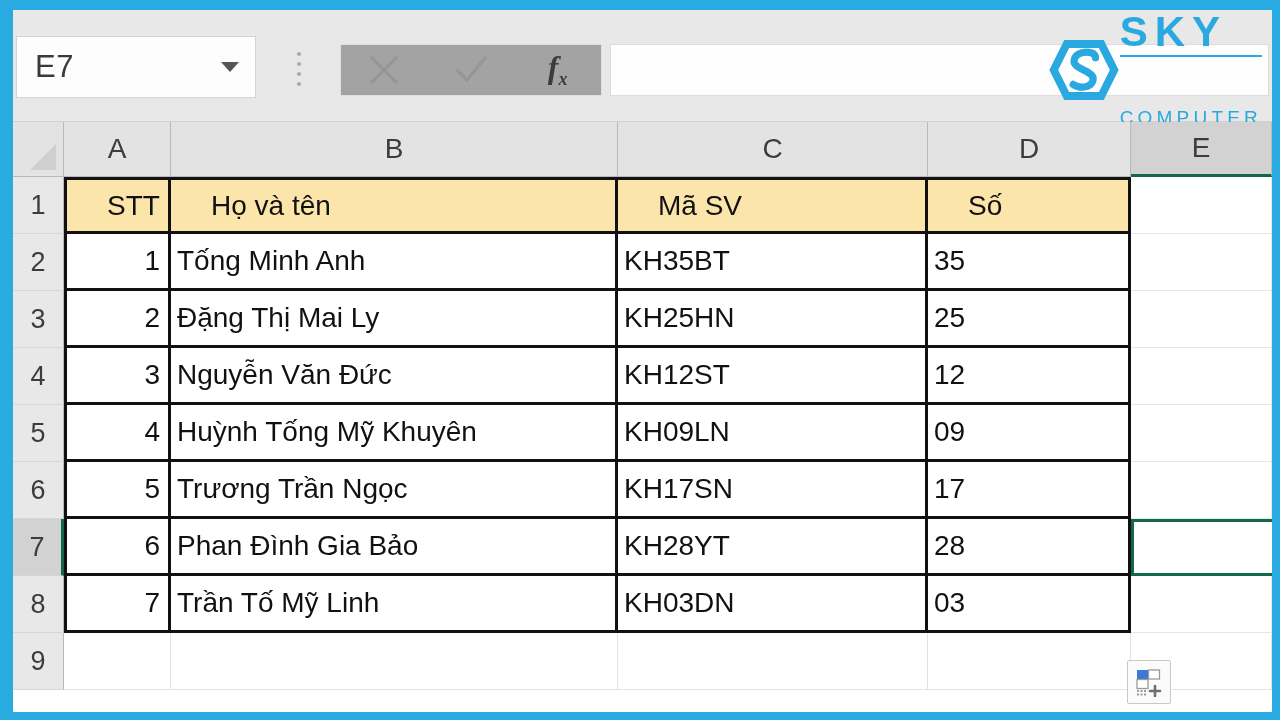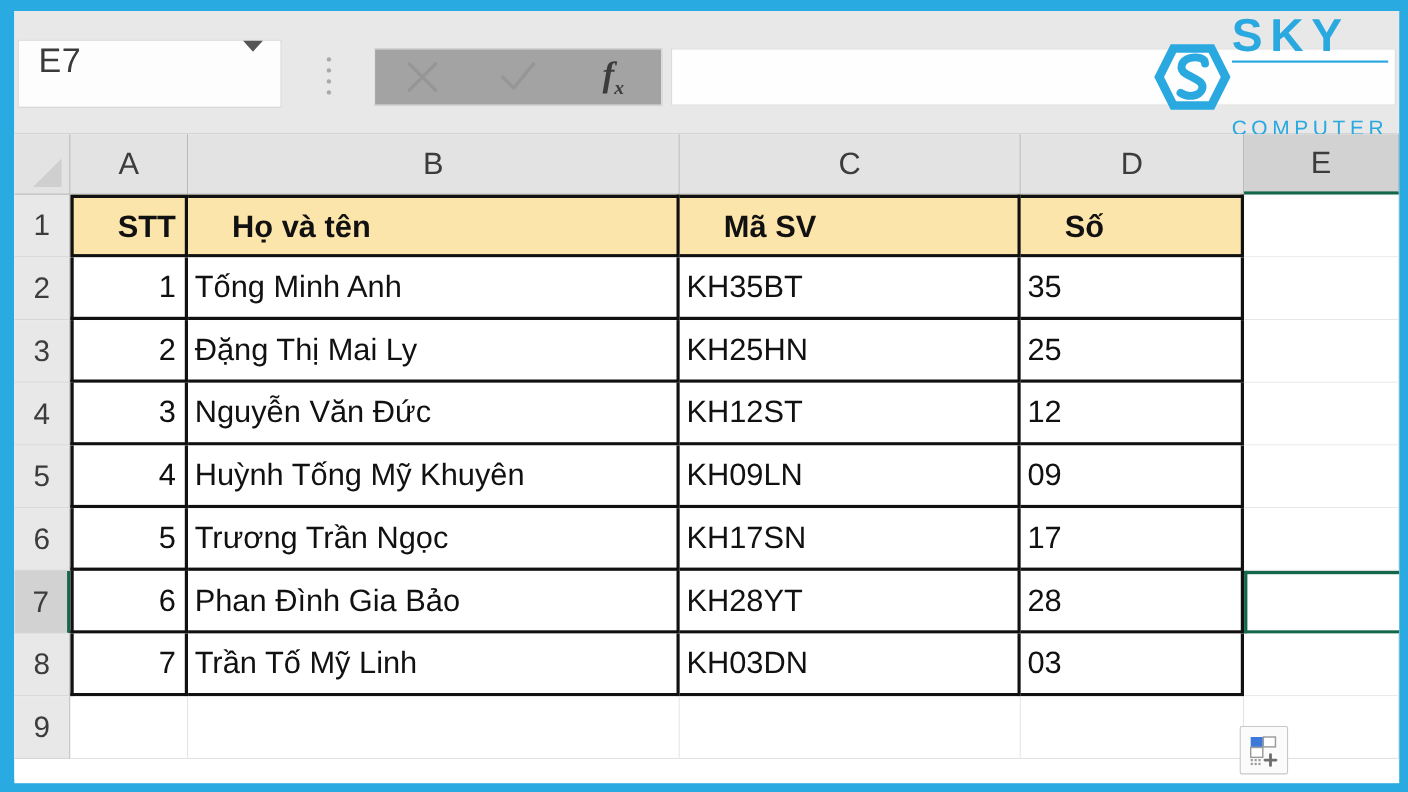--- a/index.html
+++ b/index.html
@@ -39,20 +39,21 @@
 
   #name-box {
     position: absolute;
     left: 3px;
     top: 26px;
     width: 240px;
     height: 62px;
     background: #fdfdfd;
     border: 1px solid #d4d4d4;
     display: flex;
+    align-items: center;
     padding: 0 8px 0 18px;
   }
   #name-box-value {
     font-size: 31px;
     color: #3a3a3a;
     letter-spacing: 0.5px;
     flex: 1;
     font-family: "Liberation Sans", sans-serif;
   }
   #name-box-arrow {
@@ -234,21 +235,21 @@
     background: #fff;
     overflow: hidden;
     white-space: nowrap;
   }
 
   
   .tbl { border-right: 3px solid #111; border-bottom: 3px solid #111; }
   .tbl.first { border-left: 3px solid #111; }
   .tbl.toprow { border-top: 3px solid #111; }
 
-  .hdr-cell { background: #fce5aa; font-weight: 700; padding-left: 40px; }
+  .hdr-cell { background: #fce5aa; font-weight: 400; padding-left: 40px; }
   .num { justify-content: flex-end; padding-right: 8px; }
 
   
   .ecell {
     background: #fff;
     border-bottom: 1px solid #e6e6e6;
     border-right: 1px solid #e6e6e6;
   }
 
   

